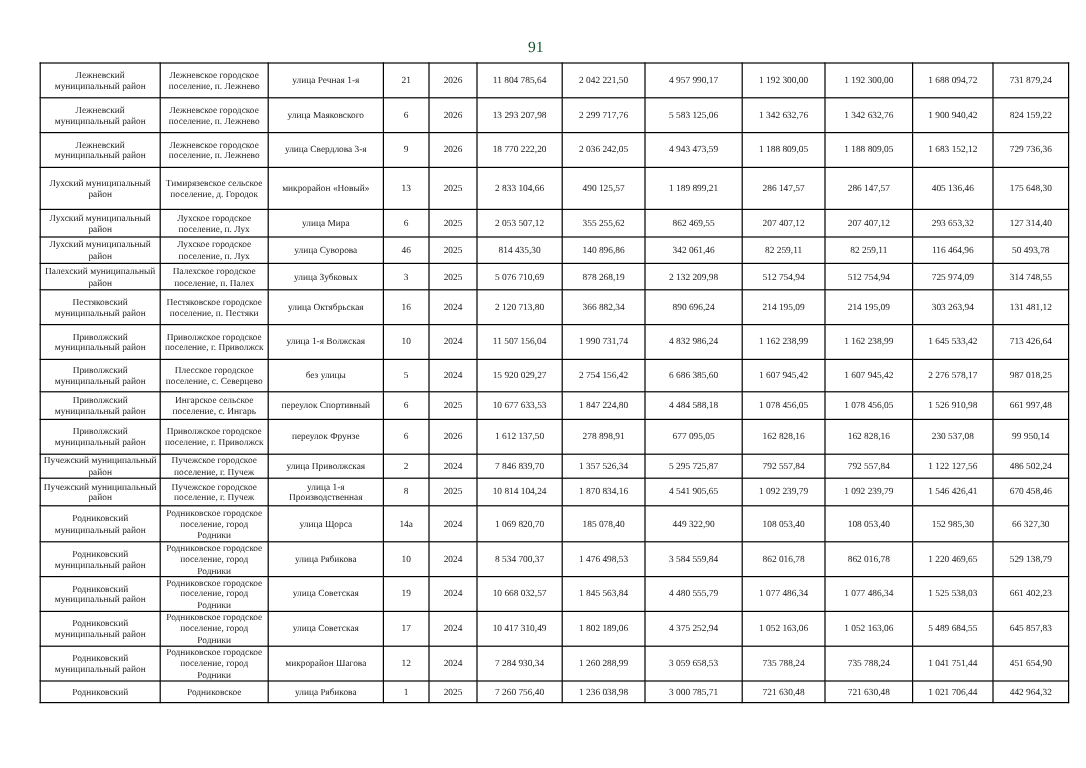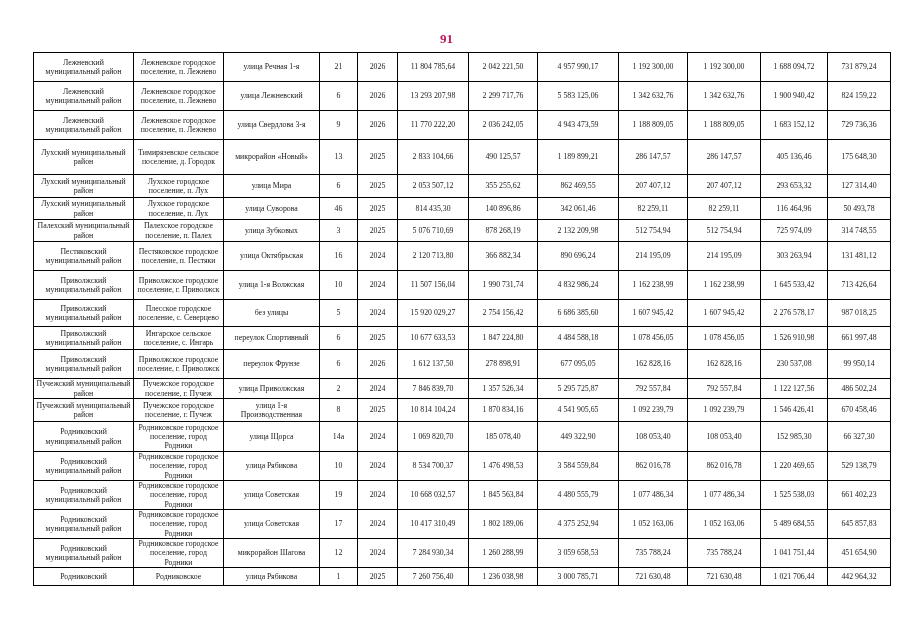--- a/index.html
+++ b/index.html
@@ -18,22 +18,21 @@
     height: 640px;
     background: #ffffff;
   }
   .page-number {
     position: absolute;
     top: 31px;
     left: 0;
     width: 893px;
     text-align: center;
     font-size: 13px;
-    color: #be185d;
-    font-weight: bold;
+    color: #14532d;
   }
   table.data-table {
     position: absolute;
     left: 33px;
     top: 52px;
     width: 857px;
     border-collapse: collapse;
     table-layout: fixed;
   }
   table.data-table td {
@@ -81,38 +80,38 @@
           <td>2 042 221,50</td>
           <td>4 957 990,17</td>
           <td>1 192 300,00</td>
           <td>1 192 300,00</td>
           <td>1 688 094,72</td>
           <td>731 879,24</td>
         </tr>
         <tr style="height: 29px;">
           <td>Лежневский муниципальный район</td>
           <td>Лежневское городское поселение, п. Лежнево</td>
-          <td>улица Лежневский</td>
+          <td>улица Маяковского</td>
           <td>6</td>
           <td>2026</td>
           <td>13 293 207,98</td>
           <td>2 299 717,76</td>
           <td>5 583 125,06</td>
           <td>1 342 632,76</td>
           <td>1 342 632,76</td>
           <td>1 900 940,42</td>
           <td>824 159,22</td>
         </tr>
         <tr style="height: 29px;">
           <td>Лежневский муниципальный район</td>
           <td>Лежневское городское поселение, п. Лежнево</td>
           <td>улица Свердлова 3-я</td>
           <td>9</td>
           <td>2026</td>
-          <td>11 770 222,20</td>
+          <td>18 770 222,20</td>
           <td>2 036 242,05</td>
           <td>4 943 473,59</td>
           <td>1 188 809,05</td>
           <td>1 188 809,05</td>
           <td>1 683 152,12</td>
           <td>729 736,36</td>
         </tr>
         <tr style="height: 35px;">
           <td>Лухский муниципальный район</td>
           <td>Тимирязевское сельское поселение, д. Городок</td>

